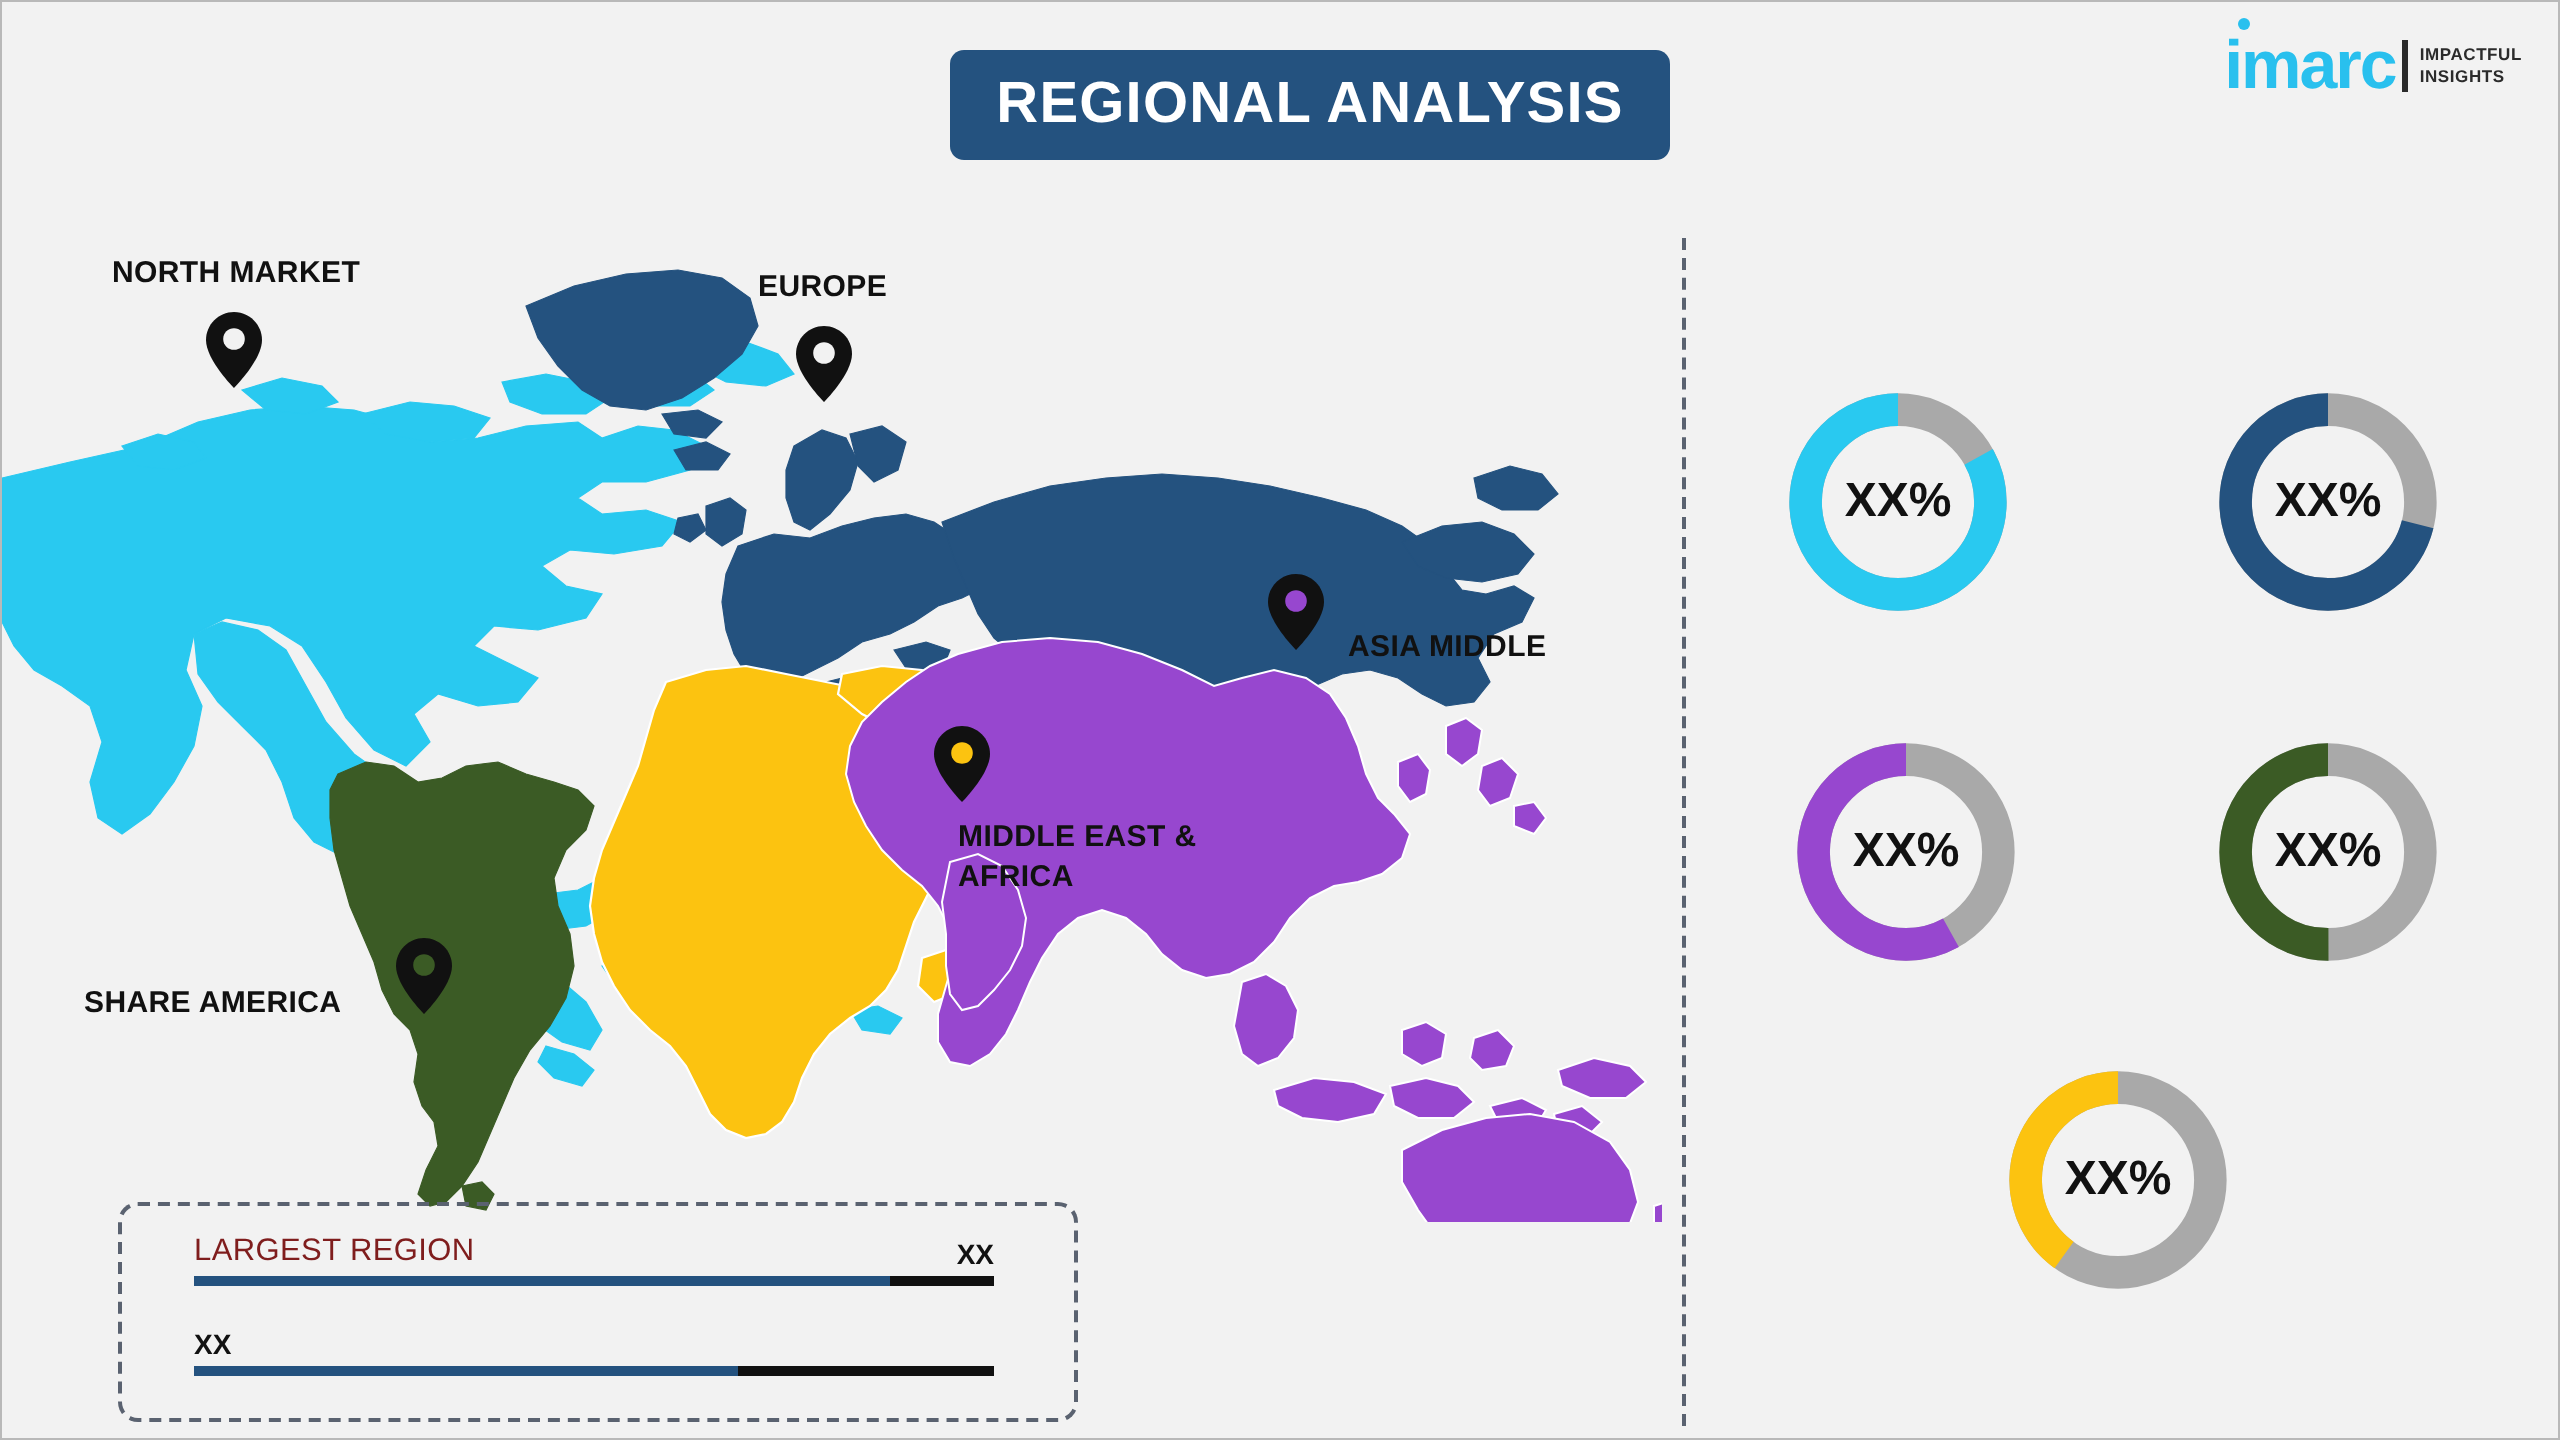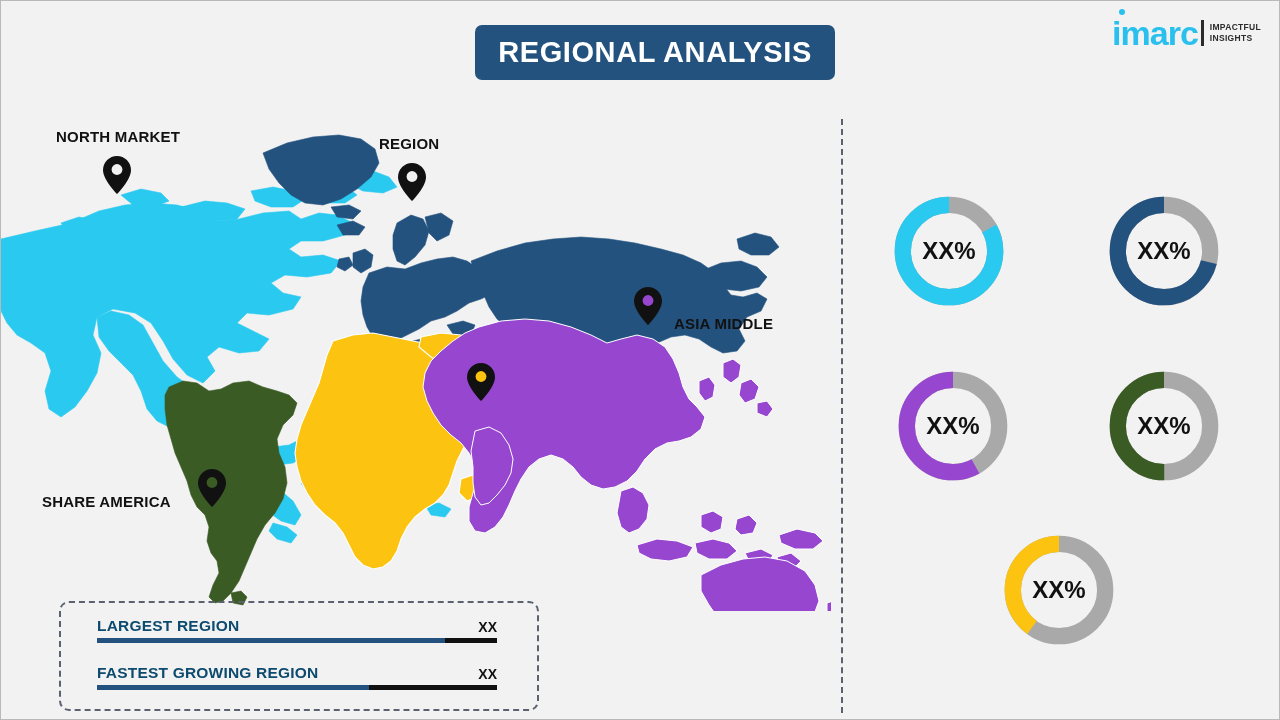--- a/index.html
+++ b/index.html
@@ -77,21 +77,21 @@
     position:absolute;left:58px;top:600px;width:480px;height:110px;
     border:2px dashed #5a6270;border-radius:10px;box-sizing:border-box;
   }
   .stat-row{position:absolute;left:36px;width:400px;}
   #stat-row-0{top:14px;}
   #stat-row-1{top:61px;}
   .stat-head{
     display:flex;align-items:flex-end;justify-content:space-between;
     padding-bottom:3px;
   }
-  .stat-label{font-size:15.5px;font-weight:bold;color:#0c4a6e;letter-spacing:.2px;}
+  .stat-label{font-size:15.5px;font-weight:normal;color:#7f1d1d;letter-spacing:.2px;}
   .stat-value{font-size:14px;font-weight:bold;color:#111;}
   .stat-track{position:relative;height:5px;background:#111111;width:100%;}
   .stat-fill{position:absolute;left:0;top:0;height:5px;background:#24527f;}
 
   
   #right-panel{position:absolute;left:845px;top:0;width:435px;height:720px;}
   #share-heading{
     position:absolute;left:0;top:133px;width:435px;text-align:center;
     font-size:23px;font-weight:bold;color:#1b1b1b;letter-spacing:.2px;
   }
@@ -284,37 +284,38 @@
       <path d="M14 0 C6.3 0 0 6.3 0 14 C0 24 14 38 14 38 C14 38 28 24 28 14 C28 6.3 21.7 0 14 0 Z" fill="#111111"></path>
       <circle cx="14" cy="13.5" r="5.4" fill="#fcc310"></circle>
     </svg>
     <svg class="map-pin" style="left:197px;top:378px;" viewBox="0 0 28 38">
       <path d="M14 0 C6.3 0 0 6.3 0 14 C0 24 14 38 14 38 C14 38 28 24 28 14 C28 6.3 21.7 0 14 0 Z" fill="#111111"></path>
       <circle cx="14" cy="13.5" r="5.4" fill="#3b5b25"></circle>
     </svg>
   </div>
 
   <div class="region-label" id="label-north-america">NORTH MARKET</div>
-  <div class="region-label" id="label-europe">REGION</div>
+  <div class="region-label" id="label-europe">EUROPE</div>
   <div class="region-label" id="label-asia-pacific">ASIA MIDDLE</div>
+  <div class="region-label" id="label-middle-east-africa">MIDDLE EAST &amp;
+AFRICA</div>
   <div class="region-label" id="label-latin-america">SHARE AMERICA</div>
 
   <div id="stats-box">
     <div class="stat-row" id="stat-row-0">
       <div class="stat-head">
         <span class="stat-label">LARGEST REGION</span>
         <span class="stat-value">XX</span>
       </div>
       <div class="stat-track" style="background: rgb(17, 17, 17);">
         <div class="stat-fill" style="width: 87%; background: rgb(36, 82, 127);"></div>
       </div>
     </div>
     <div class="stat-row" id="stat-row-1">
       <div class="stat-head">
-        <span class="stat-label">FASTEST GROWING REGION</span>
         <span class="stat-value">XX</span>
       </div>
       <div class="stat-track" style="background: rgb(17, 17, 17);">
         <div class="stat-fill" style="width: 68%; background: rgb(36, 82, 127);"></div>
       </div>
     </div>
   </div>
 
   <div id="right-panel">
 

